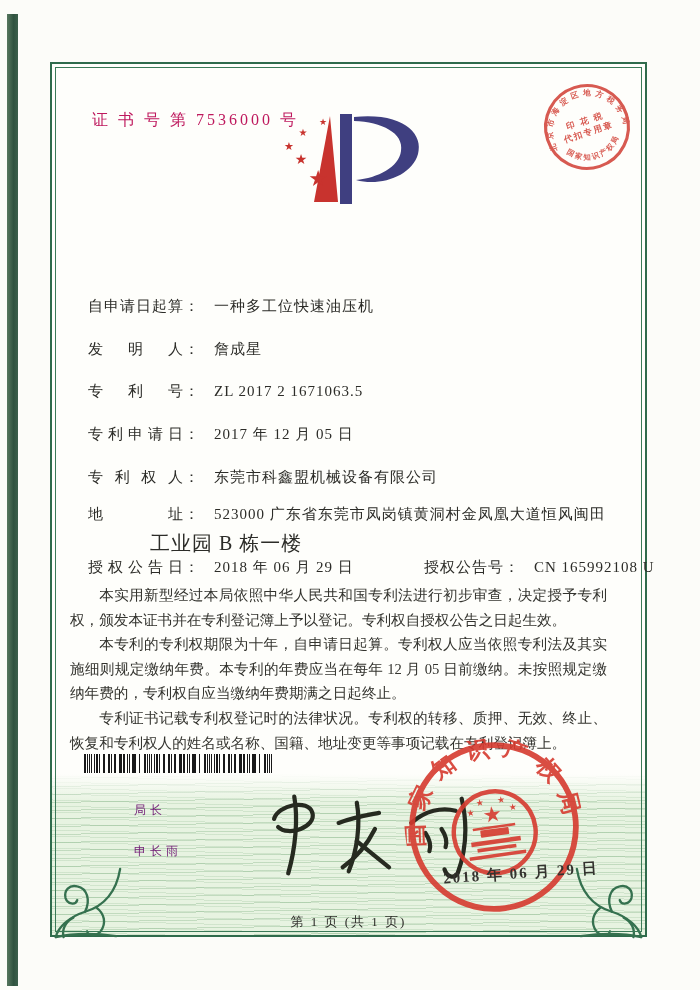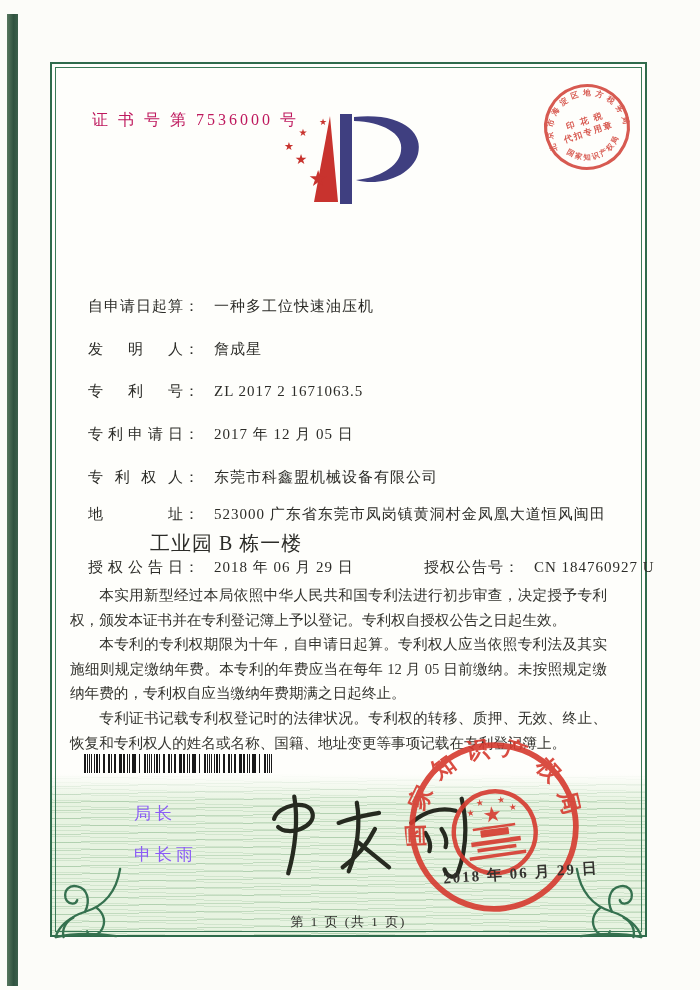--- a/index.html
+++ b/index.html
@@ -25,21 +25,21 @@
   .barcode{position:absolute;left:32px;top:690px;width:190px;height:19px;
     background:
       repeating-linear-gradient(90deg,#181818 0 2px,transparent 2px 3px,#181818 3px 4px,transparent 4px 7px,#181818 7px 8px,transparent 8px 12px),
       repeating-linear-gradient(90deg,#181818 0 1px,transparent 1px 5px);}
   .band{position:absolute;left:0;right:0;bottom:0;height:161px;background-color:#e7f3e1;
     background-image:
       repeating-linear-gradient(179deg,rgba(255,255,255,0) 0 4px,rgba(106,162,110,.30) 4px 5px,rgba(255,255,255,0) 5px 8px),
       repeating-linear-gradient(181.5deg,rgba(255,255,255,0) 0 5px,rgba(106,162,110,.18) 5px 6px);}
   .band::before{content:"";position:absolute;left:0;right:0;top:0;height:28px;
     background:linear-gradient(#fefefb,rgba(254,254,251,0));}
-  .role{position:absolute;left:82px;font-size:17px;letter-spacing:4px;color:#8b5cf6;z-index:2;}
+  .role{position:absolute;left:82px;font-size:12px;letter-spacing:4px;color:#701a75;z-index:2;}
   .sig{position:absolute;left:212px;top:724px;width:232px;height:92px;z-index:2;}
   .flourish{position:absolute;width:78px;height:78px;z-index:3;}
   .flourish.fl-left{left:-4px;bottom:-6px;}
   .flourish.fl-right{right:-4px;bottom:-6px;transform:scaleX(-1);}
   .seal{position:absolute;left:353px;top:674px;width:178px;height:178px;opacity:.9;transform:rotate(-8deg);z-index:3;}
   .seal-ring-text{font-size:26px;letter-spacing:13px;fill:#d63a2f;font-weight:700;}
   .seal-date{position:absolute;left:364px;top:800px;width:210px;text-align:center;font-size:15px;letter-spacing:2px;
     color:#34332f;transform:rotate(-4deg);z-index:4;font-weight:600;}
   .footer{position:absolute;left:0;top:849px;width:100%;text-align:center;font-size:13px;letter-spacing:2px;
     color:#2e2e2a;z-index:2;}
@@ -85,21 +85,21 @@
     <div class="fieldrow" style="top:404px">
       <span class="flabel">专利权人</span><span class="fcolon">：</span><span class="fvalue">东莞市科鑫盟机械设备有限公司</span>
     </div>
     <div class="fieldrow" style="top:441px">
       <span class="flabel">地址</span><span class="fcolon">：</span><span class="fvalue">523000 广东省东莞市凤岗镇黄洞村金凤凰大道恒风闽田</span>
       <div class="addr2">工业园 B 栋一楼</div>
     </div>
     <div class="fieldrow" style="top:494px">
       <span class="flabel">授权公告日</span><span class="fcolon">：</span><span class="fvalue">2018 年 06 月 29 日</span>
       <span class="grantno">
-        <span>授权公告号</span><span class="fcolon">：</span><span class="fvalue">CN 184760927 U</span>
+        <span>授权公告号</span><span class="fcolon">：</span><span class="fvalue">CN 165992108 U</span>
       </span>
     </div>
 
     <div class="body-text">
       <p>本实用新型经过本局依照中华人民共和国专利法进行初步审查，决定授予专利权，颁发本证书并在专利登记簿上予以登记。专利权自授权公告之日起生效。</p>
       <p>本专利的专利权期限为十年，自申请日起算。专利权人应当依照专利法及其实施细则规定缴纳年费。本专利的年费应当在每年 12 月 05 日前缴纳。未按照规定缴纳年费的，专利权自应当缴纳年费期满之日起终止。</p>
       <p>专利证书记载专利权登记时的法律状况。专利权的转移、质押、无效、终止、恢复和专利权人的姓名或名称、国籍、地址变更等事项记载在专利登记簿上。</p>
     </div>
 
     <div class="barcode"></div>

